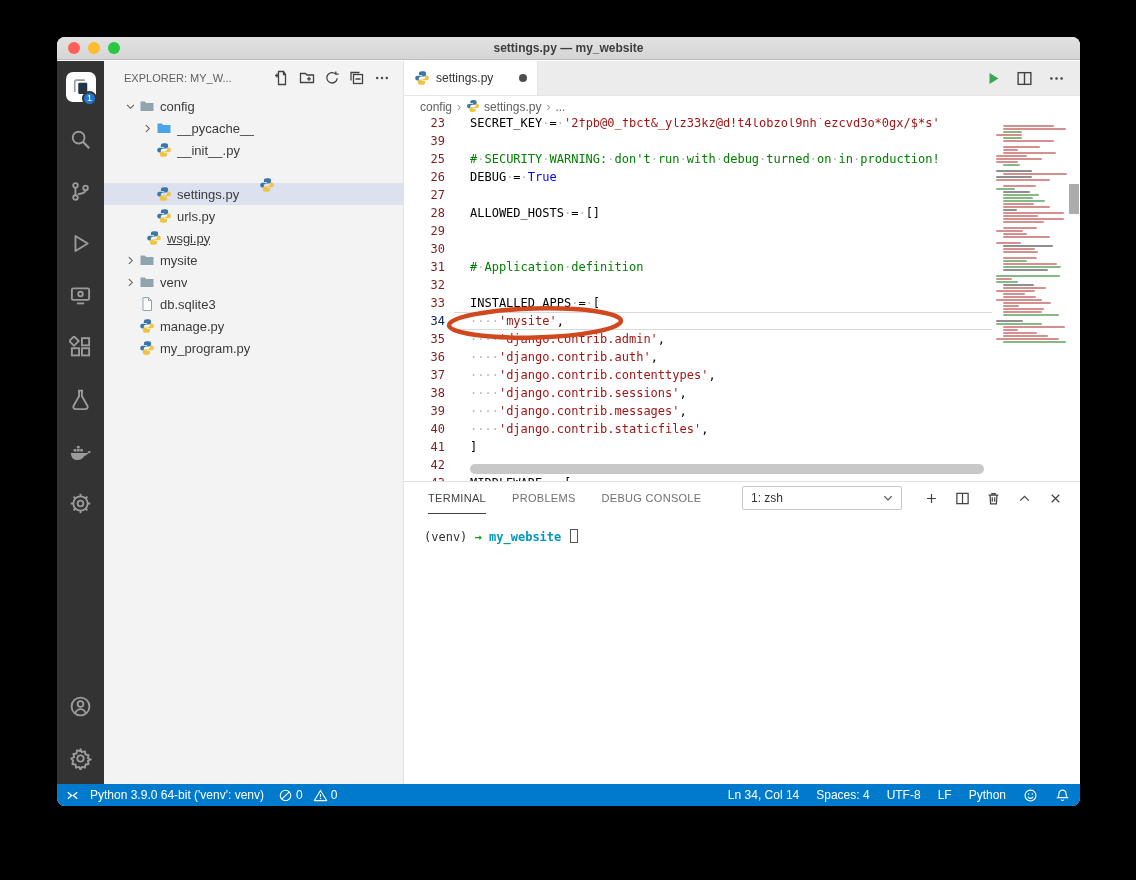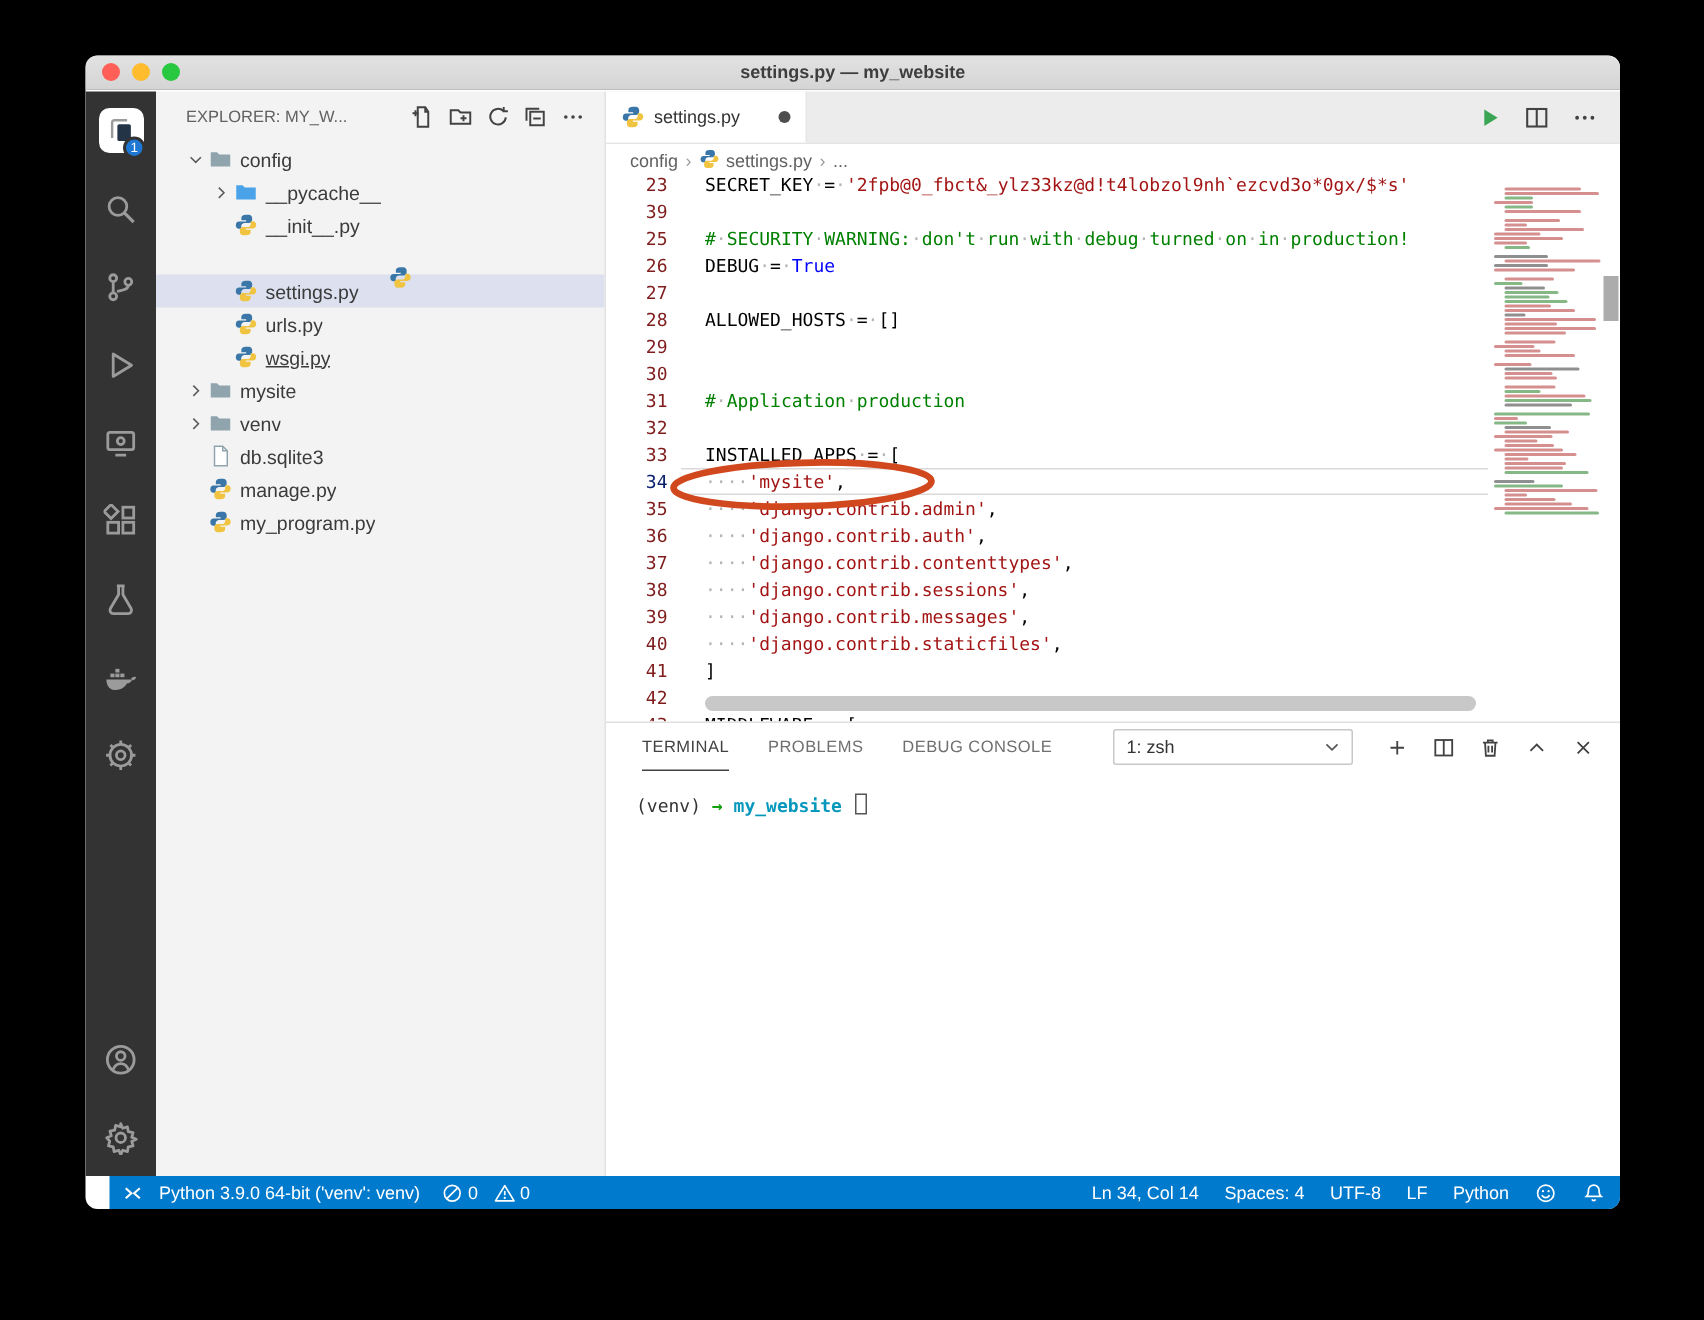--- a/index.html
+++ b/index.html
@@ -74,21 +74,21 @@
 .p-select .chev{margin-left:auto;width:14px;height:14px;color:#555}
 .p-select svg{width:14px;height:14px}
 .p-actions{display:flex;gap:9px;margin-left:8px}
 .p-btn{width:22px;height:22px;display:flex;align-items:center;justify-content:center;color:#424242;cursor:pointer}
 .p-btn svg{width:15px;height:15px}
 .terminal{padding:15px 10px 0 20px;font-family:"DejaVu Sans Mono","Liberation Mono",monospace;font-size:12px;color:#333}
 .t-arrow{color:#13a10e;font-weight:bold}
 .t-cwd{color:#0598bc;font-weight:bold}
 .t-cursor{display:inline-block;width:8px;height:14px;border:1px solid #555;margin-left:9px;vertical-align:-2px}
 
-.statusbar{position:absolute;left:16px;bottom:0;right:0;height:22px;background:#007acc;display:flex;align-items:center;color:#fff;font-size:12px;padding:0 10px 0 8px}
+.statusbar{position:absolute;left:0;bottom:0;right:0;height:22px;background:#007acc;display:flex;align-items:center;color:#fff;font-size:12px;padding:0 10px 0 8px}
 .sb-left{display:flex;align-items:center}
 .sb-ic{width:15px;height:15px;display:flex;cursor:pointer}
 .sb-ic svg{width:15px;height:15px}
 .sb-python{margin-left:10px;cursor:pointer;white-space:nowrap}
 .sb-problems{display:flex;align-items:center;margin-left:14px;gap:4px;cursor:pointer}
 .sb-problems .sb-ic{width:14px;height:14px}
 .sb-problems .cnt{margin-right:6px}
 .sb-right{margin-left:auto;display:flex;align-items:flex-start;gap:17px}
 .sb-item{cursor:pointer;white-space:nowrap}
 </style>
@@ -280,21 +280,21 @@
           <span class="tr-label">settings.py</span>
         </div>
         <div class="tree-row" style="padding-left: 35px;">
           <span class="tr-chev"></span>
           <span class="tr-icon"><svg viewBox="0 0 16 16">
               <path d="M7.9 1.2c-2.1 0-3 .9-3 2.1v1.6h3.2v.8H3.3c-1.3 0-2.1 1-2.1 2.4s.8 2.4 2.1 2.4h1.5V8.9c0-1.3 1.1-2.3 2.3-2.3h3.1c1 0 1.9-.9 1.9-2V3.3c0-1.2-1-2.1-2.2-2.1z" fill="#3a77a8"></path>
               <path d="M8.1 14.8c2.1 0 3-.9 3-2.1v-1.6H7.9v-.8h4.8c1.3 0 2.1-1 2.1-2.4s-.8-2.4-2.1-2.4h-1.5v1.6c0 1.3-1.1 2.3-2.3 2.3H5.8c-1 0-1.9.9-1.9 2v1.3c0 1.2 1 2.1 2.2 2.1z" fill="#f0c440"></path>
             </svg></span>
           <span class="tr-label">urls.py</span>
         </div>
-        <div class="tree-row" style="padding-left: 35px; text-decoration: underline;">
+        <div class="tree-row" style="padding-left: 25px; text-decoration: underline;">
           <span class="tr-chev"></span>
           <span class="tr-icon"><svg viewBox="0 0 16 16">
               <path d="M7.9 1.2c-2.1 0-3 .9-3 2.1v1.6h3.2v.8H3.3c-1.3 0-2.1 1-2.1 2.4s.8 2.4 2.1 2.4h1.5V8.9c0-1.3 1.1-2.3 2.3-2.3h3.1c1 0 1.9-.9 1.9-2V3.3c0-1.2-1-2.1-2.2-2.1z" fill="#3a77a8"></path>
               <path d="M8.1 14.8c2.1 0 3-.9 3-2.1v-1.6H7.9v-.8h4.8c1.3 0 2.1-1 2.1-2.4s-.8-2.4-2.1-2.4h-1.5v1.6c0 1.3-1.1 2.3-2.3 2.3H5.8c-1 0-1.9.9-1.9 2v1.3c0 1.2 1 2.1 2.2 2.1z" fill="#f0c440"></path>
             </svg></span>
           <span class="tr-label">wsgi.py</span>
         </div>
         <div class="tree-row" style="padding-left: 18px;">
           <span class="tr-chev">
             <svg viewBox="0 0 16 16">
@@ -418,21 +418,21 @@
           <div class="code-line">
             <span class="line-num">29</span>
             <span class="line-body"><span class="pad"></span></span>
           </div>
           <div class="code-line">
             <span class="line-num">30</span>
             <span class="line-body"><span class="pad"></span></span>
           </div>
           <div class="code-line">
             <span class="line-num">31</span>
-            <span class="line-body"><span class="pad"></span><span class="tk-com">#</span><span class="ws">·</span><span class="tk-com">Application</span><span class="ws">·</span><span class="tk-com">production</span></span>
+            <span class="line-body"><span class="pad"></span><span class="tk-com">#</span><span class="ws">·</span><span class="tk-com">Application</span><span class="ws">·</span><span class="tk-com">definition</span></span>
           </div>
           <div class="code-line">
             <span class="line-num">32</span>
             <span class="line-body"><span class="pad"></span></span>
           </div>
           <div class="code-line">
             <span class="line-num">33</span>
             <span class="line-body"><span class="pad"></span><span class="tk-pl">INSTALLED_APPS</span><span class="ws">·</span><span class="tk-pl">=</span><span class="ws">·</span><span class="tk-pl">[</span></span>
           </div>
           <div class="code-line current">

